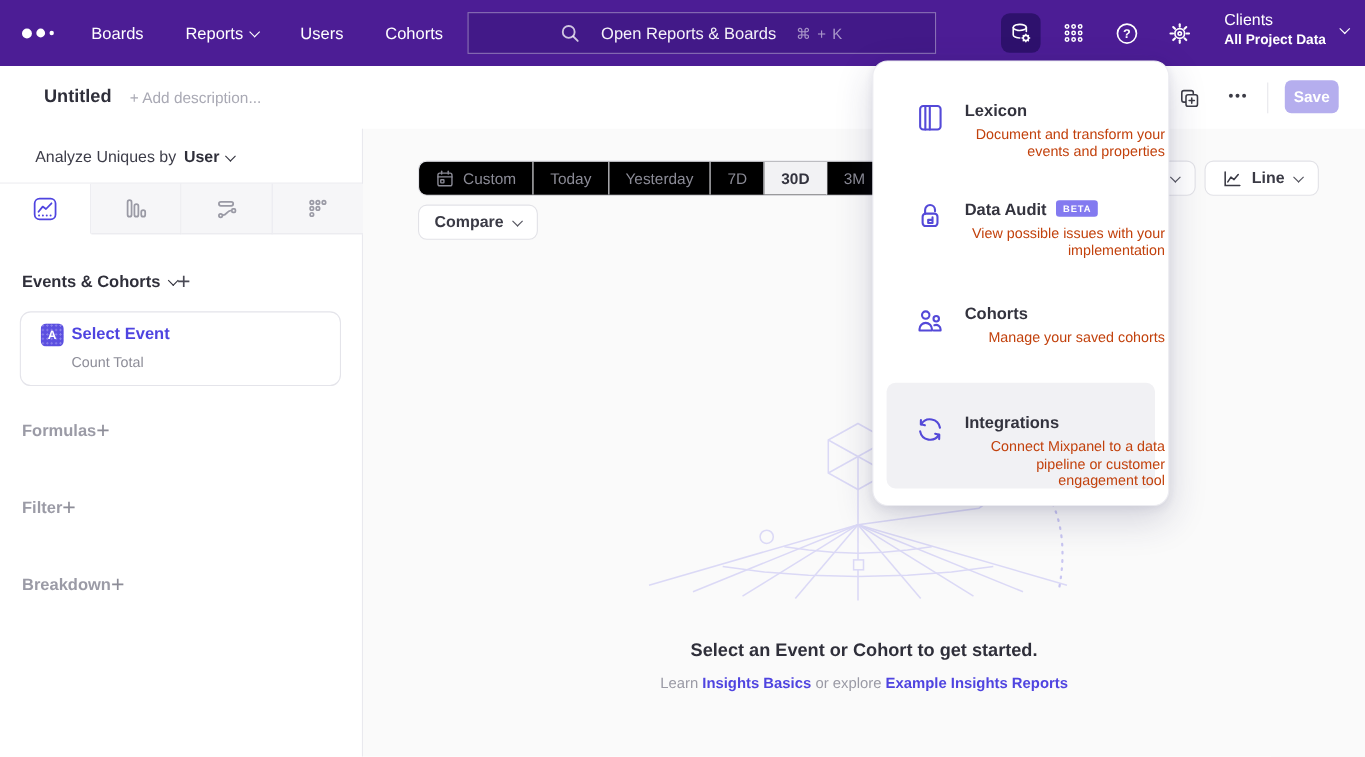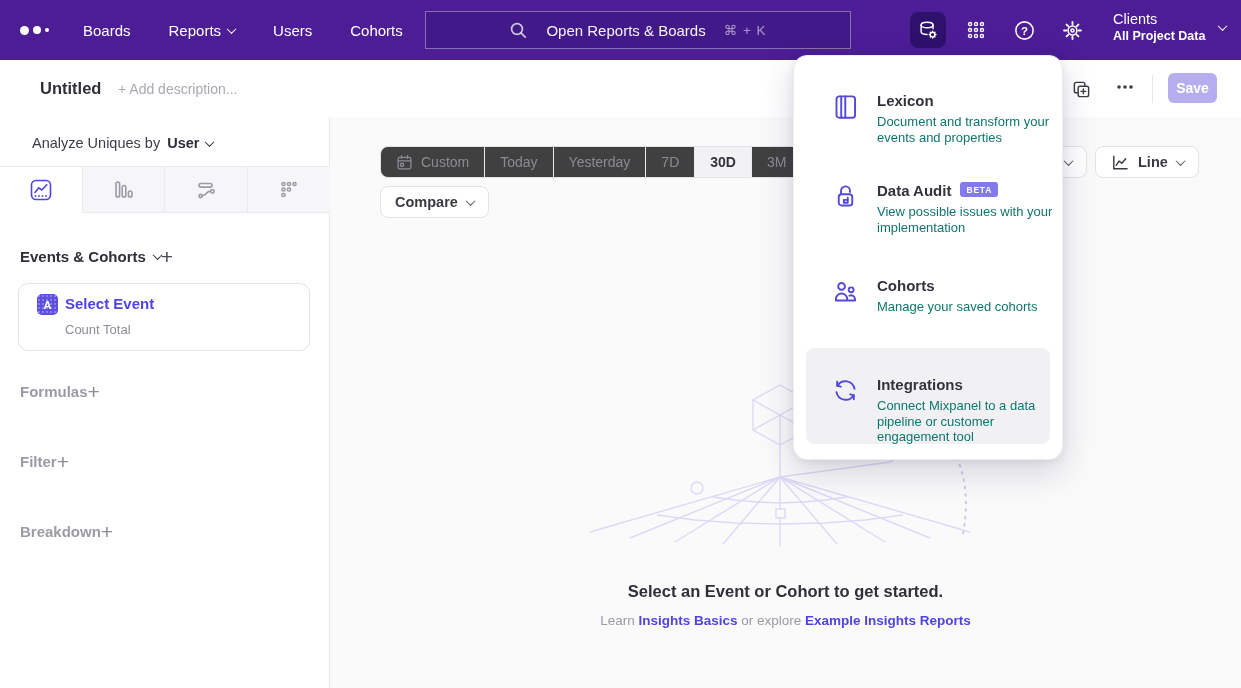--- a/index.html
+++ b/index.html
@@ -47,42 +47,42 @@
   .sb-label { font-size:15px; font-weight:600; color:#9b9ba6; }
   .plus { font-size:21px; font-weight:300; color:#8d8d98; line-height:1; cursor:pointer; }
   .plus.dark { color:#4a4a55; }
   .event-card { position:absolute; left:18px; top:283px; width:292px; height:68px; background:#fff; border:1px solid #e4e4ea; border-radius:10px; cursor:pointer; }
   .ev-badge { position:absolute; left:18px; top:10px; width:21px; height:21px; background:#5b4fe0; border-radius:5px; color:#fff; font-size:11px; font-weight:700; display:flex; align-items:center; justify-content:center;
     background-image:radial-gradient(rgba(255,255,255,0.28) 1px, transparent 1px); background-size:4px 4px; }
   .ev-title { position:absolute; left:46px; top:11px; font-size:15px; font-weight:600; color:#4f44e0; }
   .ev-sub { position:absolute; left:46px; top:38px; font-size:13px; color:#8d8d98; }
 
   
-  .rangebar { position:absolute; left:50px; top:29px; height:32px; background:#404040; border:1px solid #e2e2e7; border-radius:8px; display:flex; align-items:stretch; overflow:hidden; }
+  .rangebar { position:absolute; left:50px; top:29px; height:32px; background:#000000; border:1px solid #e2e2e7; border-radius:8px; display:flex; align-items:stretch; overflow:hidden; }
   .seg { display:flex; align-items:center; gap:8px; padding:0 15px; font-size:14px; color:#8b8b96; border-right:1px solid #ececf0; cursor:pointer; white-space:nowrap; }
   .seg:last-child { border-right:none; }
   .seg.active { background:#f2f2f4; color:#33333e; font-weight:700; }
   .toolbtn { position:absolute; height:32px; background:#fff; border:1px solid #e2e2e7; border-radius:8px; display:flex; align-items:center; gap:9px; padding:0 14px; font-size:14.5px; font-weight:600; color:#3a3a45; cursor:pointer; }
   .compare-btn { left:50px; top:69px; }
   .interval-btn { left:705px; top:29px; width:52px; justify-content:flex-end; color:#55555f; }
   .line-btn { left:765px; top:29px; }
 
   
   .empty-title { position:absolute; left:0; width:911px; top:465px; text-align:center; font-size:16.5px; font-weight:700; color:#2f2f3a; }
   .empty-sub { position:absolute; left:0; width:911px; top:496px; text-align:center; font-size:13.5px; color:#9a9aa5; }
   .empty-sub .lnk { color:#4f44e0; font-weight:600; cursor:pointer; }
   .illus { position:absolute; left:245px; top:263px; }
 
   
   .menu { position:absolute; left:793px; top:55px; width:270px; height:405px; background:#fff; border:1px solid #ececf1; border-radius:14px; box-shadow:0 12px 34px rgba(40,40,90,0.18), 0 2px 8px rgba(40,40,90,0.08); z-index:50; }
   .menu-hover { position:absolute; left:12px; right:12px; top:292px; height:96px; background:#f1f1f4; border-radius:8px; }
   .menu-item { position:absolute; left:38px; right:18px; display:flex; gap:17px; cursor:pointer; }
   .mi-icon { width:28px; flex-shrink:0; color:#5449d8; padding-top:1px; }
   .mi-title { font-size:15px; font-weight:600; color:#33333e; margin-bottom:5px; display:flex; align-items:center; }
-  .mi-desc { font-size:13px; line-height:1.2; color:#0f766e; width:182px; }
+  .mi-desc { font-size:13px; line-height:1.2; color:#c2410c; width:182px;text-align:right; }
   .beta { display:inline-block; margin-left:9px; background:#837af0; color:#fff; font-size:8.5px; font-weight:700; letter-spacing:0.8px; padding:2.5px 6px; border-radius:3px; transform:translateY(-1px); }
 
   svg { display:block; }
 </style>
 </head>
 <body>
 
 <div class="topnav">
   <div class="logo">
       <i class="d1"></i>

